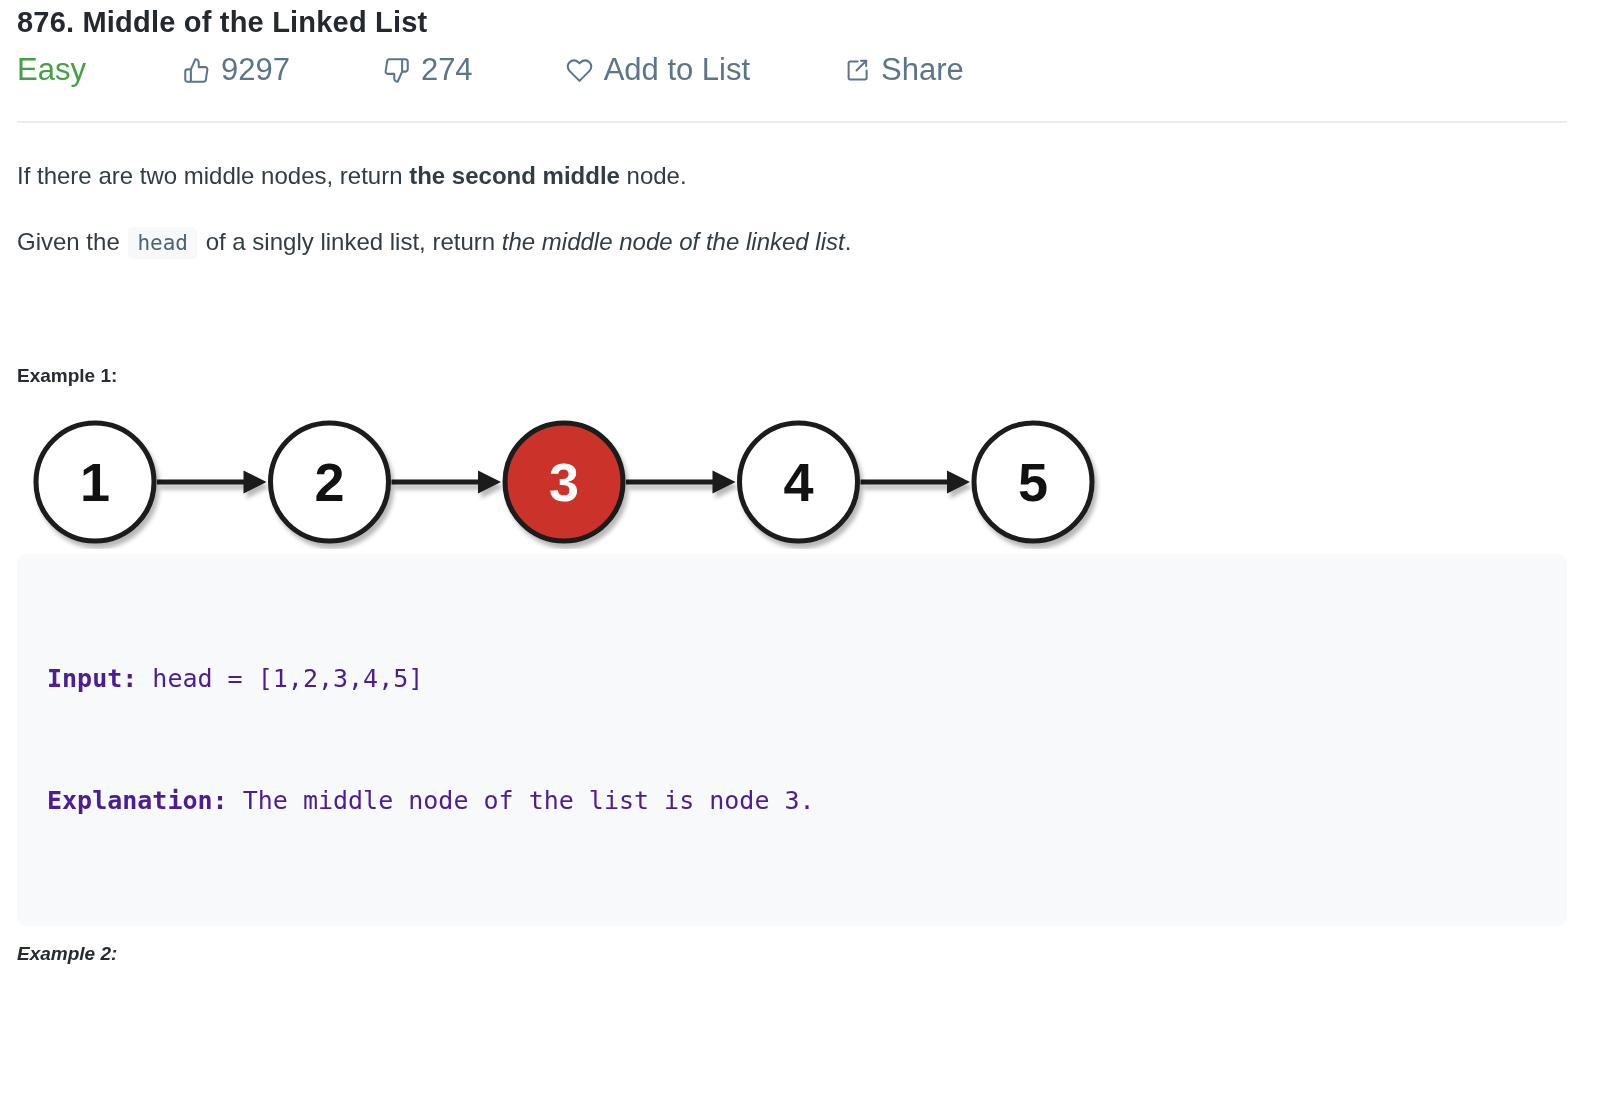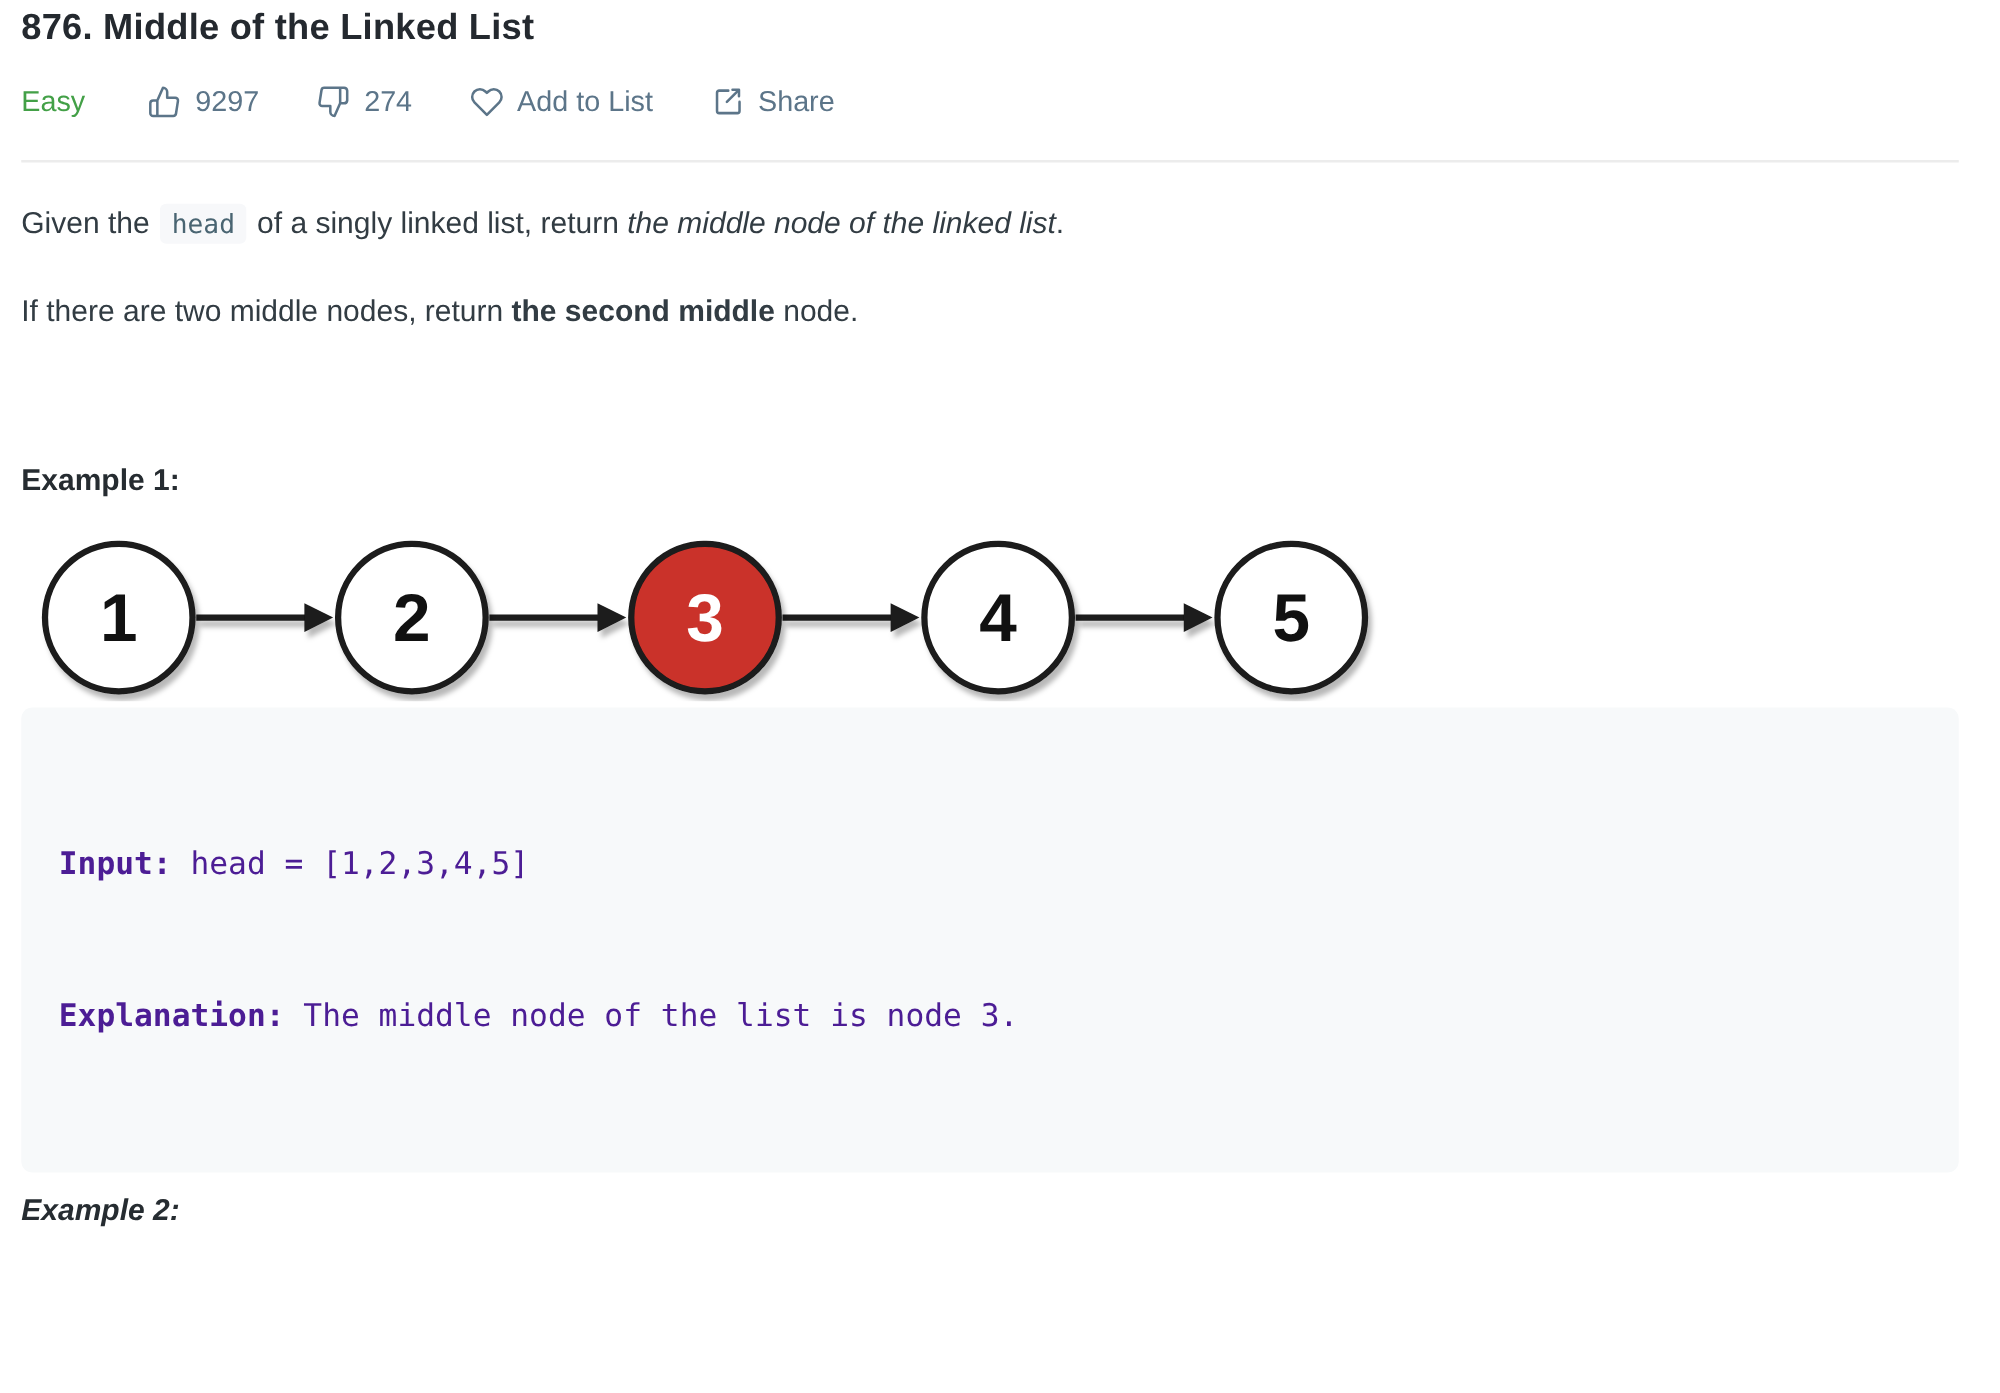--- a/index.html
+++ b/index.html
@@ -13,42 +13,42 @@
   .container { padding: 4px 33px 0 17px; }
 
   .page-title {
     margin: 0; margin-top: 2px;
     font-size: 29px; font-weight: 700; color: #24292f;
     letter-spacing: 0.2px;
   }
 
   .meta-row {
     display: flex; align-items: center;
-    margin-top: 29px;
-    font-size: 23px; color: #5c7589;
+    margin-top: 13px;
+    font-size: 31px; color: #5c7589; gap: 47px;
   }
   .difficulty { color: #43a047; margin-right: 50px; }
   .meta-group { display: flex; align-items: center; margin-right: 46px; cursor: pointer; }
   .meta-group .icon { display: inline-flex; margin-right: 11px; }
   .meta-group svg { width: 27px; height: 27px; stroke: #5c7589; fill: none; stroke-width: 1.8; stroke-linecap: round; stroke-linejoin: round; }
 
   .divider { border: none; border-top: 2px solid #ececec; margin: 33px 0 0 0; }
 
   .desc-p { margin: 0; margin-top: 31px; font-size: 24px; line-height: 35px; color: #323c43; }
   .desc-p.second { margin-top: 35px; }
   .inline-code {
     font-family: "DejaVu Sans Mono", monospace;
     font-size: 21px; color: #4a6572;
     background: #f7f8fa; border-radius: 5px;
     padding: 4px 9px; margin: 0 2px;
   }
   .italic { font-style: italic; }
   .bold { font-weight: 700; }
 
-  .example-label { margin: 0; margin-top: 104px; font-size: 24px; font-weight: 700; color: #262c31; }
+  .example-label { margin: 0; margin-top: 104px; font-size: 19px; font-weight: 700; color: #262c31; }
   .example-label.second { margin-top: 17px; font-style: italic; }
 
   .diagram { margin-top: 30px; height: 132px; }
   .diagram svg { display: block; }
 
   .code-block {
     margin-top: 5px;
     background: #f7f9fa;
     border-radius: 9px;
     padding: 24px 30px;
@@ -103,23 +103,23 @@
             <path d="M12 12l8.2-8.2"></path>
             <path d="M16 3.4h4.6V8"></path>
           </svg>
       </span>
       <span>Share</span>
     </span>
   </div>
 
   <hr class="divider">
 
+  <p class="desc-p second"><span>If there are two middle nodes, return </span><span class="bold">the second middle</span><span> node.</span></p>
+
   <p class="desc-p"><span>Given the </span><code class="inline-code">head</code><span> of a singly linked list, return </span><span class="italic">the middle node of the linked list</span><span>.</span></p>
-
-  <p class="desc-p second"><span>If there are two middle nodes, return </span><span class="bold">the second middle</span><span> node.</span></p>
 
   <p class="example-label">Example 1:</p>
 
   <div class="diagram">
       <svg width="1102" height="132" viewBox="0 0 1102 132">
         <defs>
           <filter id="sh0" x="-30%" y="-30%" width="170%" height="170%">
             <feDropShadow dx="3" dy="5" stdDeviation="2" flood-color="#000000" flood-opacity="0.28"></feDropShadow>
           </filter>
         </defs>

